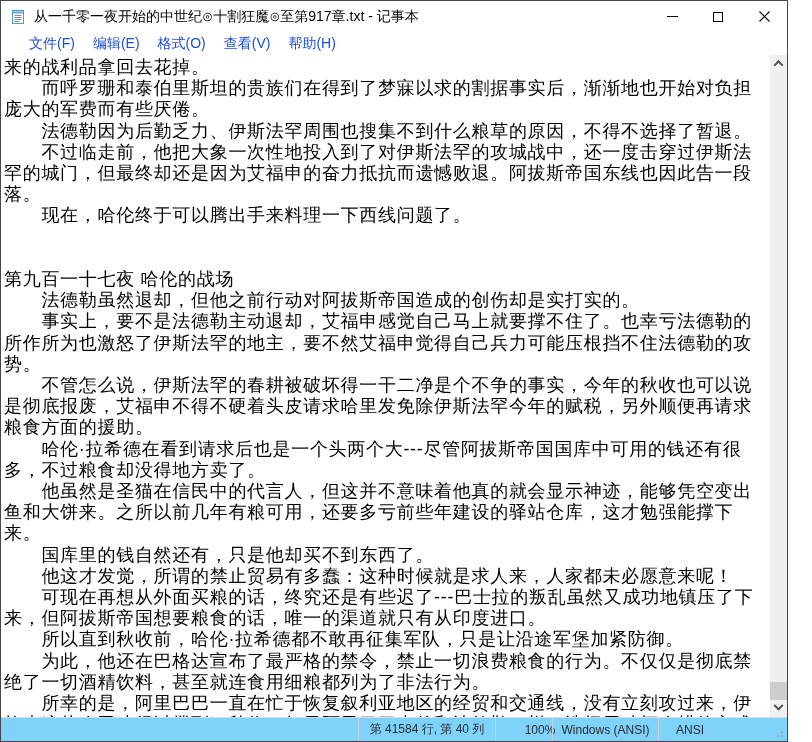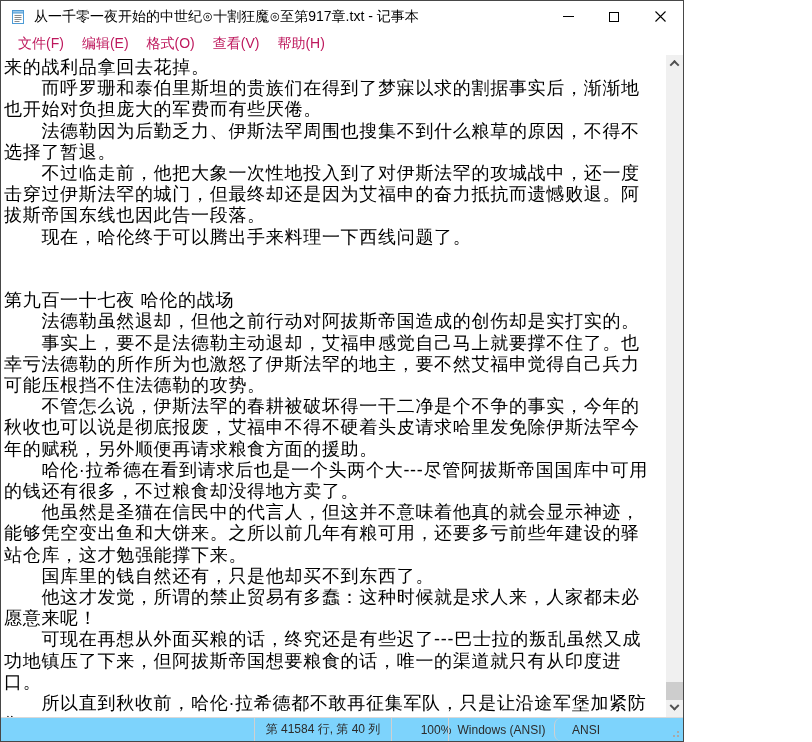--- a/index.html
+++ b/index.html
@@ -1,20 +1,20 @@
 <!DOCTYPE html>
 <html><head>
 <meta charset="utf-8">
 <style>
   * { margin: 0; padding: 0; box-sizing: border-box; }
   html, body { background: #ffffff; }
   body { font-family: "Liberation Sans", sans-serif; }
 
   .window {
-    width: 684px;
+    width: 788px;
     height: 742px;
     border: 1px solid #474747;
     background: #ffffff;
     display: flex;
     flex-direction: column;
     position: relative;
     overflow: hidden;
   }
 
   
@@ -43,23 +43,23 @@
   .min-glyph { width: 11px; height: 1px; background: #000; }
   .max-glyph { width: 10px; height: 10px; border: 1px solid #000; background: transparent; }
 
   
   .menubar {
     height: 23px;
     flex: none;
     display: flex;
     align-items: center;
     background: #ffffff;
-    padding-left: 8px;
+    padding-left: 19px;
     font-size: 14px;
-    color: #be185d;
+    color: #1d4ed8;
   }
   .menu-item { padding: 3px 9px; white-space: nowrap; }
 
   
   .main { flex: 1; display: flex; overflow: hidden; background: #ffffff; }
   .text-area {
     flex: 1;
     overflow: hidden;
     padding: 2px 15px 0 3px;
     font-size: 18px;
@@ -119,21 +119,21 @@
   .sb-cell {
     border-left: 1px solid #d0d0d0;
     display: flex;
     align-items: center;
     justify-content: center;
     white-space: nowrap;
   }
   .cell-cursor { width: 137px; }
   .cell-zoom { width: 57px; padding-left: 32px; }
   .cell-eol { width: 106px; }
-  .cell-enc { width: 129px; justify-content: flex-start; padding-left: 17px; border-radius: 7px; }
+  .cell-enc { width: 129px; justify-content: flex-start; padding-left: 17px; }
   .resize-grip {
     position: absolute;
     right: 3px;
     bottom: 3px;
     width: 10px;
     height: 10px;
   }
   .resize-grip::after {
     content: "";
     position: absolute;

